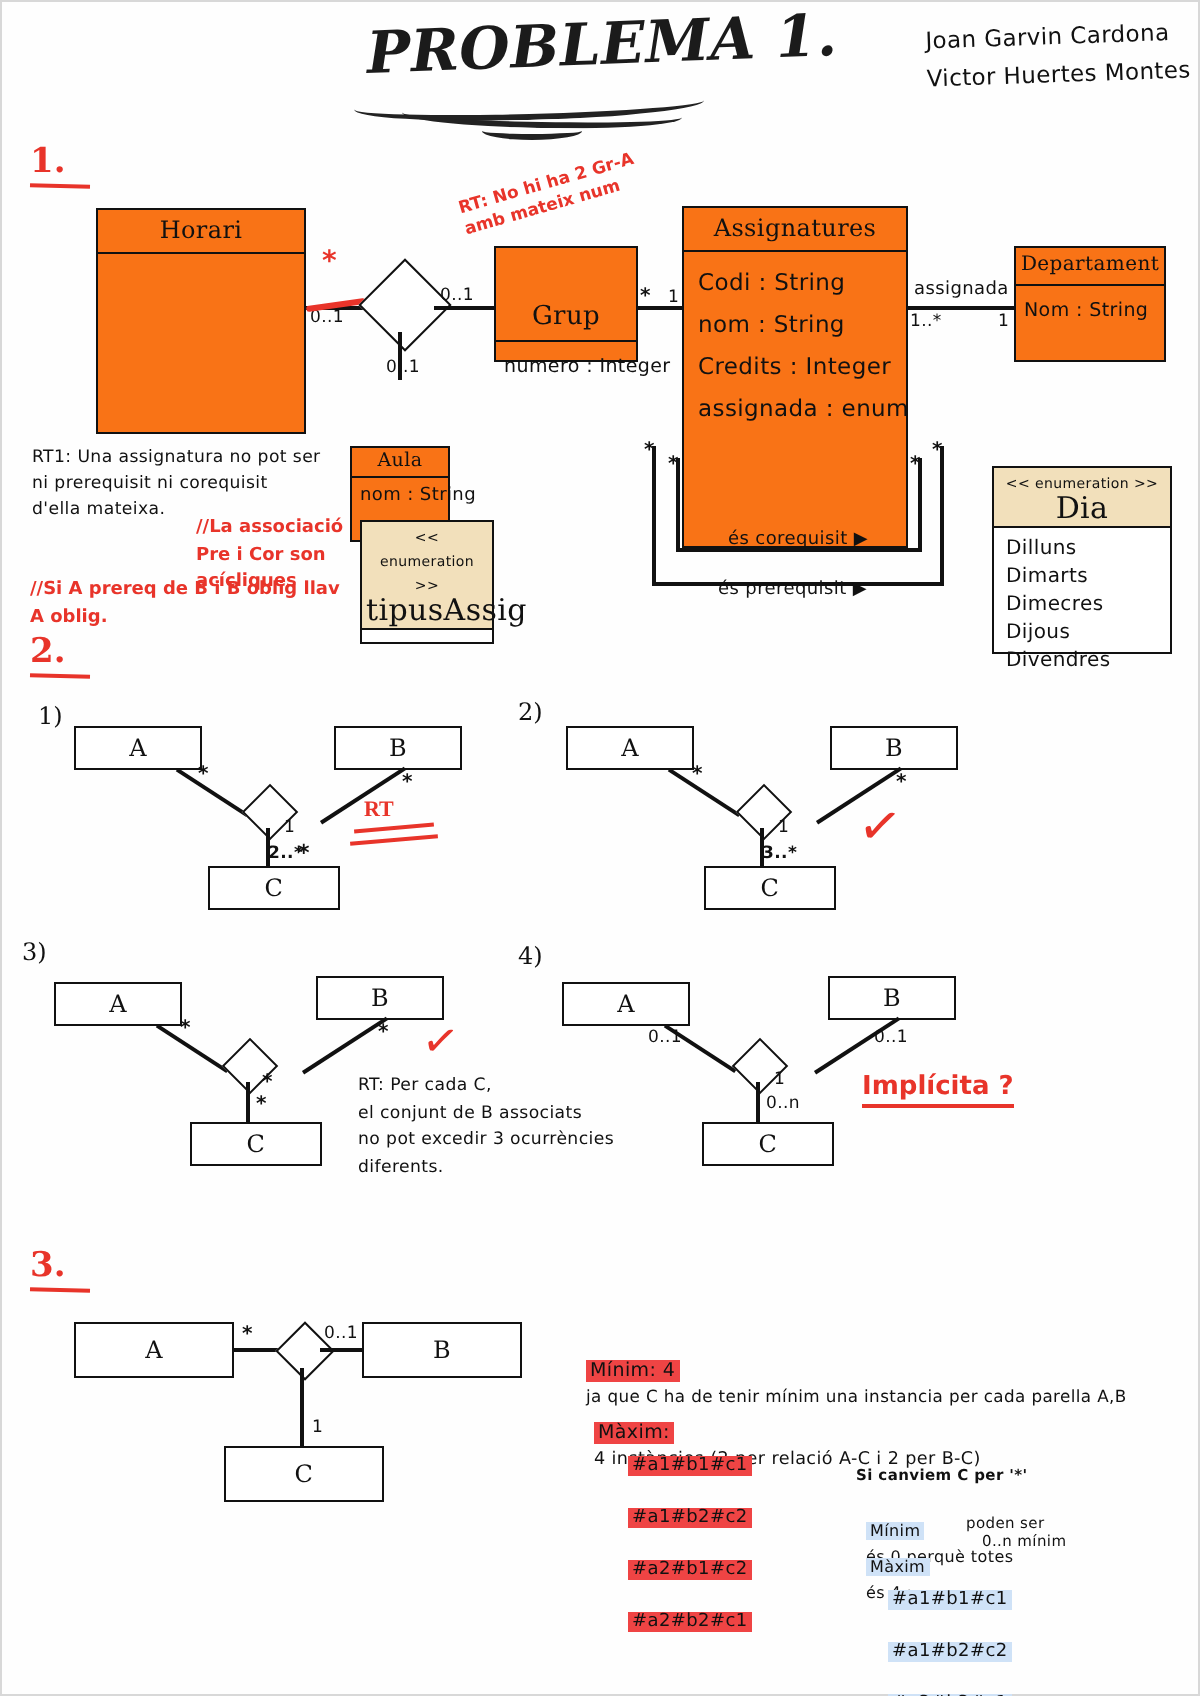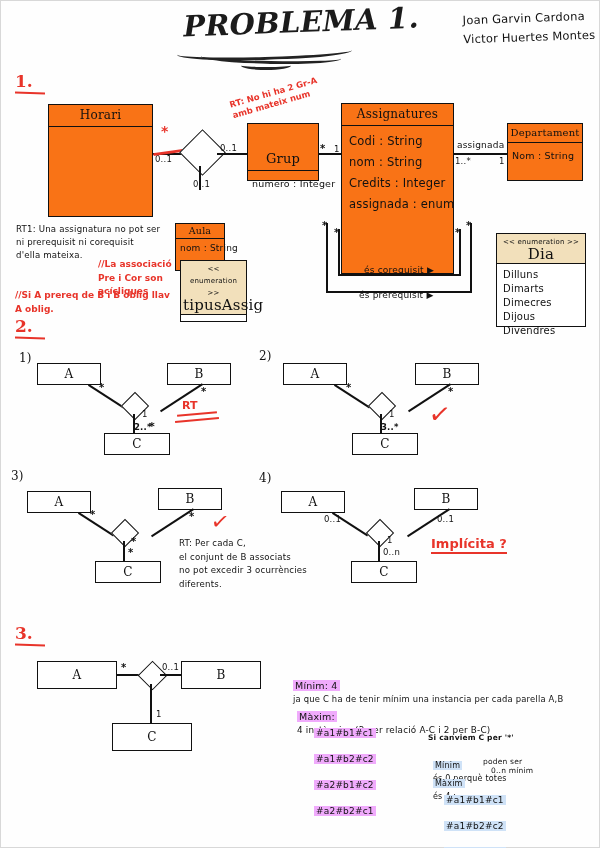--- a/index.html
+++ b/index.html
@@ -64,21 +64,21 @@
   .card{position:absolute;font-size:8.5px;color:#111;white-space:nowrap;}
   .lbl{position:absolute;font-size:9px;color:#111;white-space:nowrap;}
 
   
   .note{position:absolute;font-size:8.6px;line-height:13px;color:#111;white-space:pre-line;}
   .note.red{color:#e8342a;font-weight:bold;font-size:9px;line-height:13.5px;}
 
   .mark{position:absolute;font-size:13px;font-weight:bold;color:#e8342a;}
   .checkred{position:absolute;color:#e8342a;font-size:26px;font-weight:bold;transform:rotate(8deg);}
 
-  .hl-yellow{background:#f0abfc;padding:0 2px;}
+  .hl-yellow{background:#ef4444;padding:0 2px;}
   .hl-blue{background:#cfe2f7;padding:0 2px;}
 
   .label-ab{font-size:12px;font-family:"DejaVu Serif",serif;}
   .subnum{position:absolute;font-size:12px;color:#111;font-family:"DejaVu Serif",serif;}
 </style>
 </head>
 <body>
 
 <div class="page">
 
@@ -208,21 +208,21 @@
   <div class="plainbox hw label-ab" style="left:103px;top:432px;width:66px;height:22px;">C</div>
   <div class="ln" style="left:88px;top:383px;width:42px;transform:rotate(33deg);"></div>
   <div class="ln" style="left:202px;top:384px;width:50px;transform:rotate(147deg);"></div>
   <div class="dia" style="left:124px;top:395px;width:18px;height:18px;"></div>
   <div class="ln" style="left:134px;top:413px;width:20px;transform:rotate(90deg);"></div>
   <div class="card hw" style="left:98px;top:381px;font-weight:bold;font-size:10px;">*</div>
   <div class="card hw" style="left:200px;top:385px;font-weight:bold;font-size:10px;">*</div>
   <div class="card hw" style="left:141px;top:408px;">1</div>
   <div class="card hw red" style="left:133px;top:421px;font-weight:bold;">2..*</div>
   <div class="card hw" style="left:148px;top:419px;font-weight:bold;font-size:11px;">*</div>
-  <div class="mark" style="left:181px;top:398px;font-size:11px;">RT</div>
+  <div class="mark" style="left:181px;top:398px;font-size:11px;font-family:Liberation Serif, serif;">RT</div>
   <div style="position:absolute;left:176px;top:412px;width:40px;height:2px;background:#e8342a;transform:rotate(-5deg);"></div>
   <div style="position:absolute;left:174px;top:418px;width:44px;height:2px;background:#e8342a;transform:rotate(-5deg);"></div>
 
   <div class="subnum" style="left:258px;top:348px;">2)</div>
   <div class="plainbox hw label-ab" style="left:282px;top:362px;width:64px;height:22px;">A</div>
   <div class="plainbox hw label-ab" style="left:414px;top:362px;width:64px;height:22px;">B</div>
   <div class="plainbox hw label-ab" style="left:351px;top:432px;width:66px;height:22px;">C</div>
   <div class="ln" style="left:334px;top:383px;width:42px;transform:rotate(33deg);"></div>
   <div class="ln" style="left:450px;top:384px;width:50px;transform:rotate(147deg);"></div>
   <div class="dia" style="left:371px;top:395px;width:18px;height:18px;"></div>

